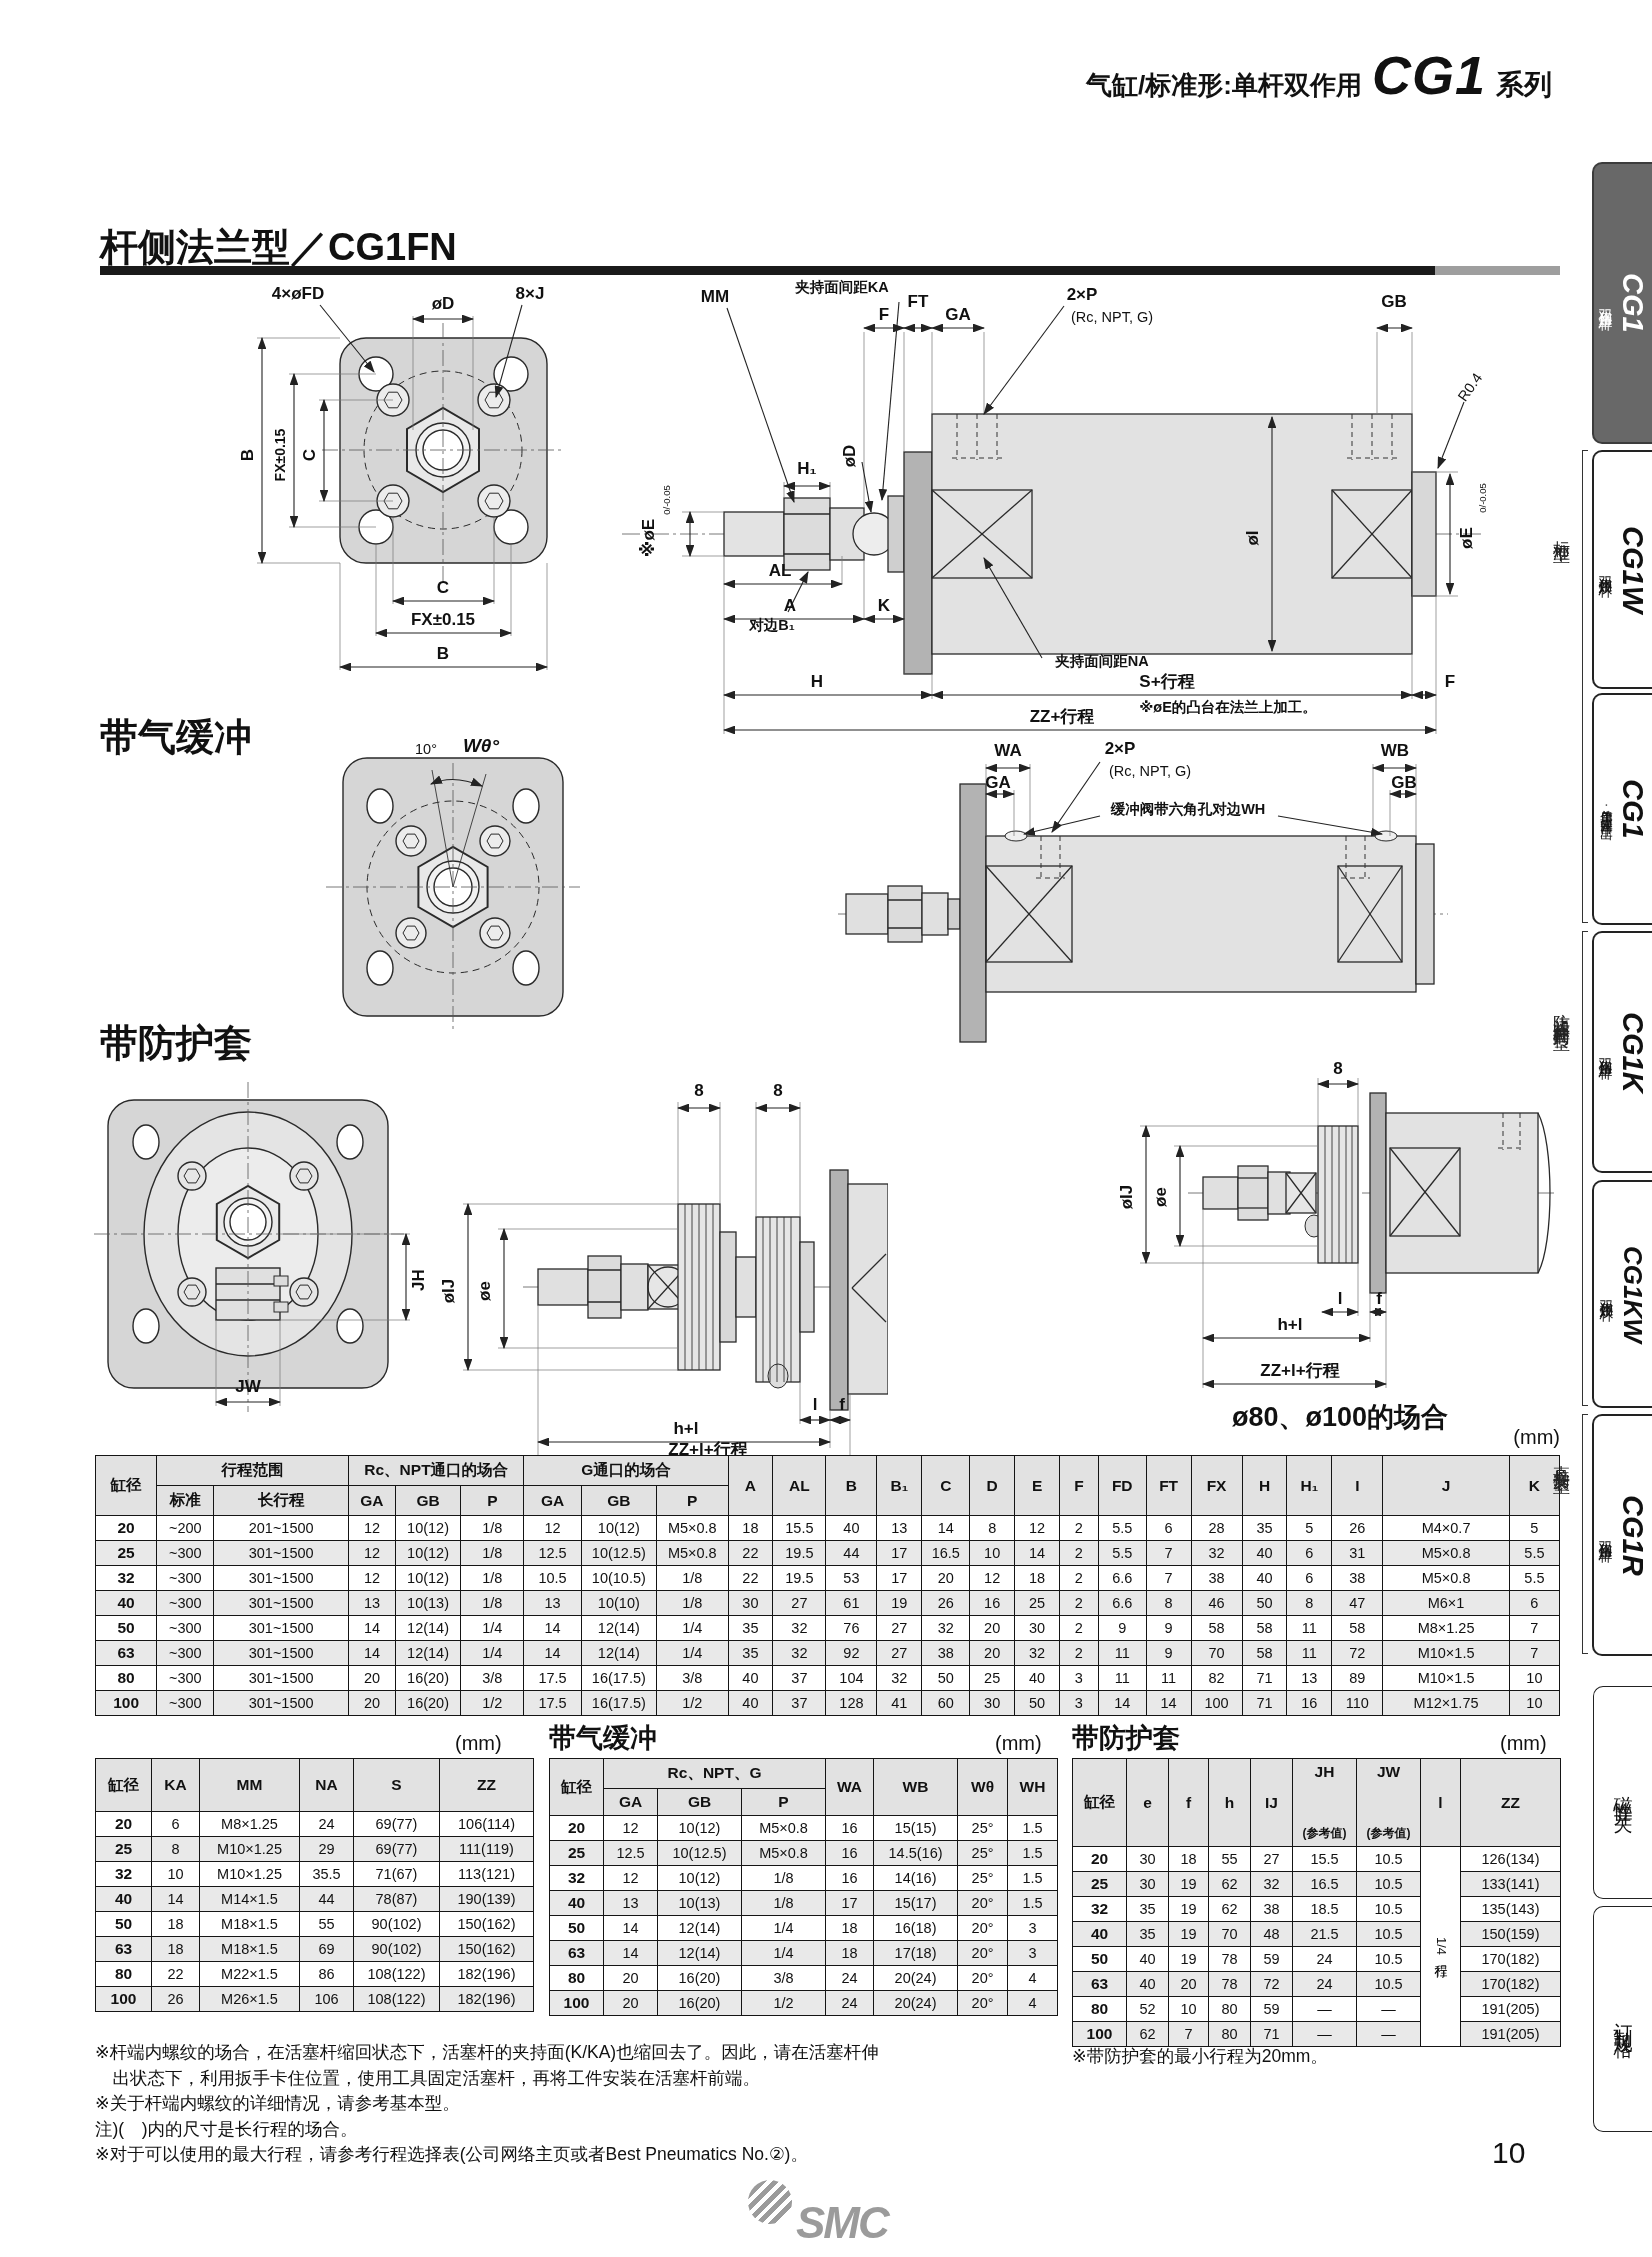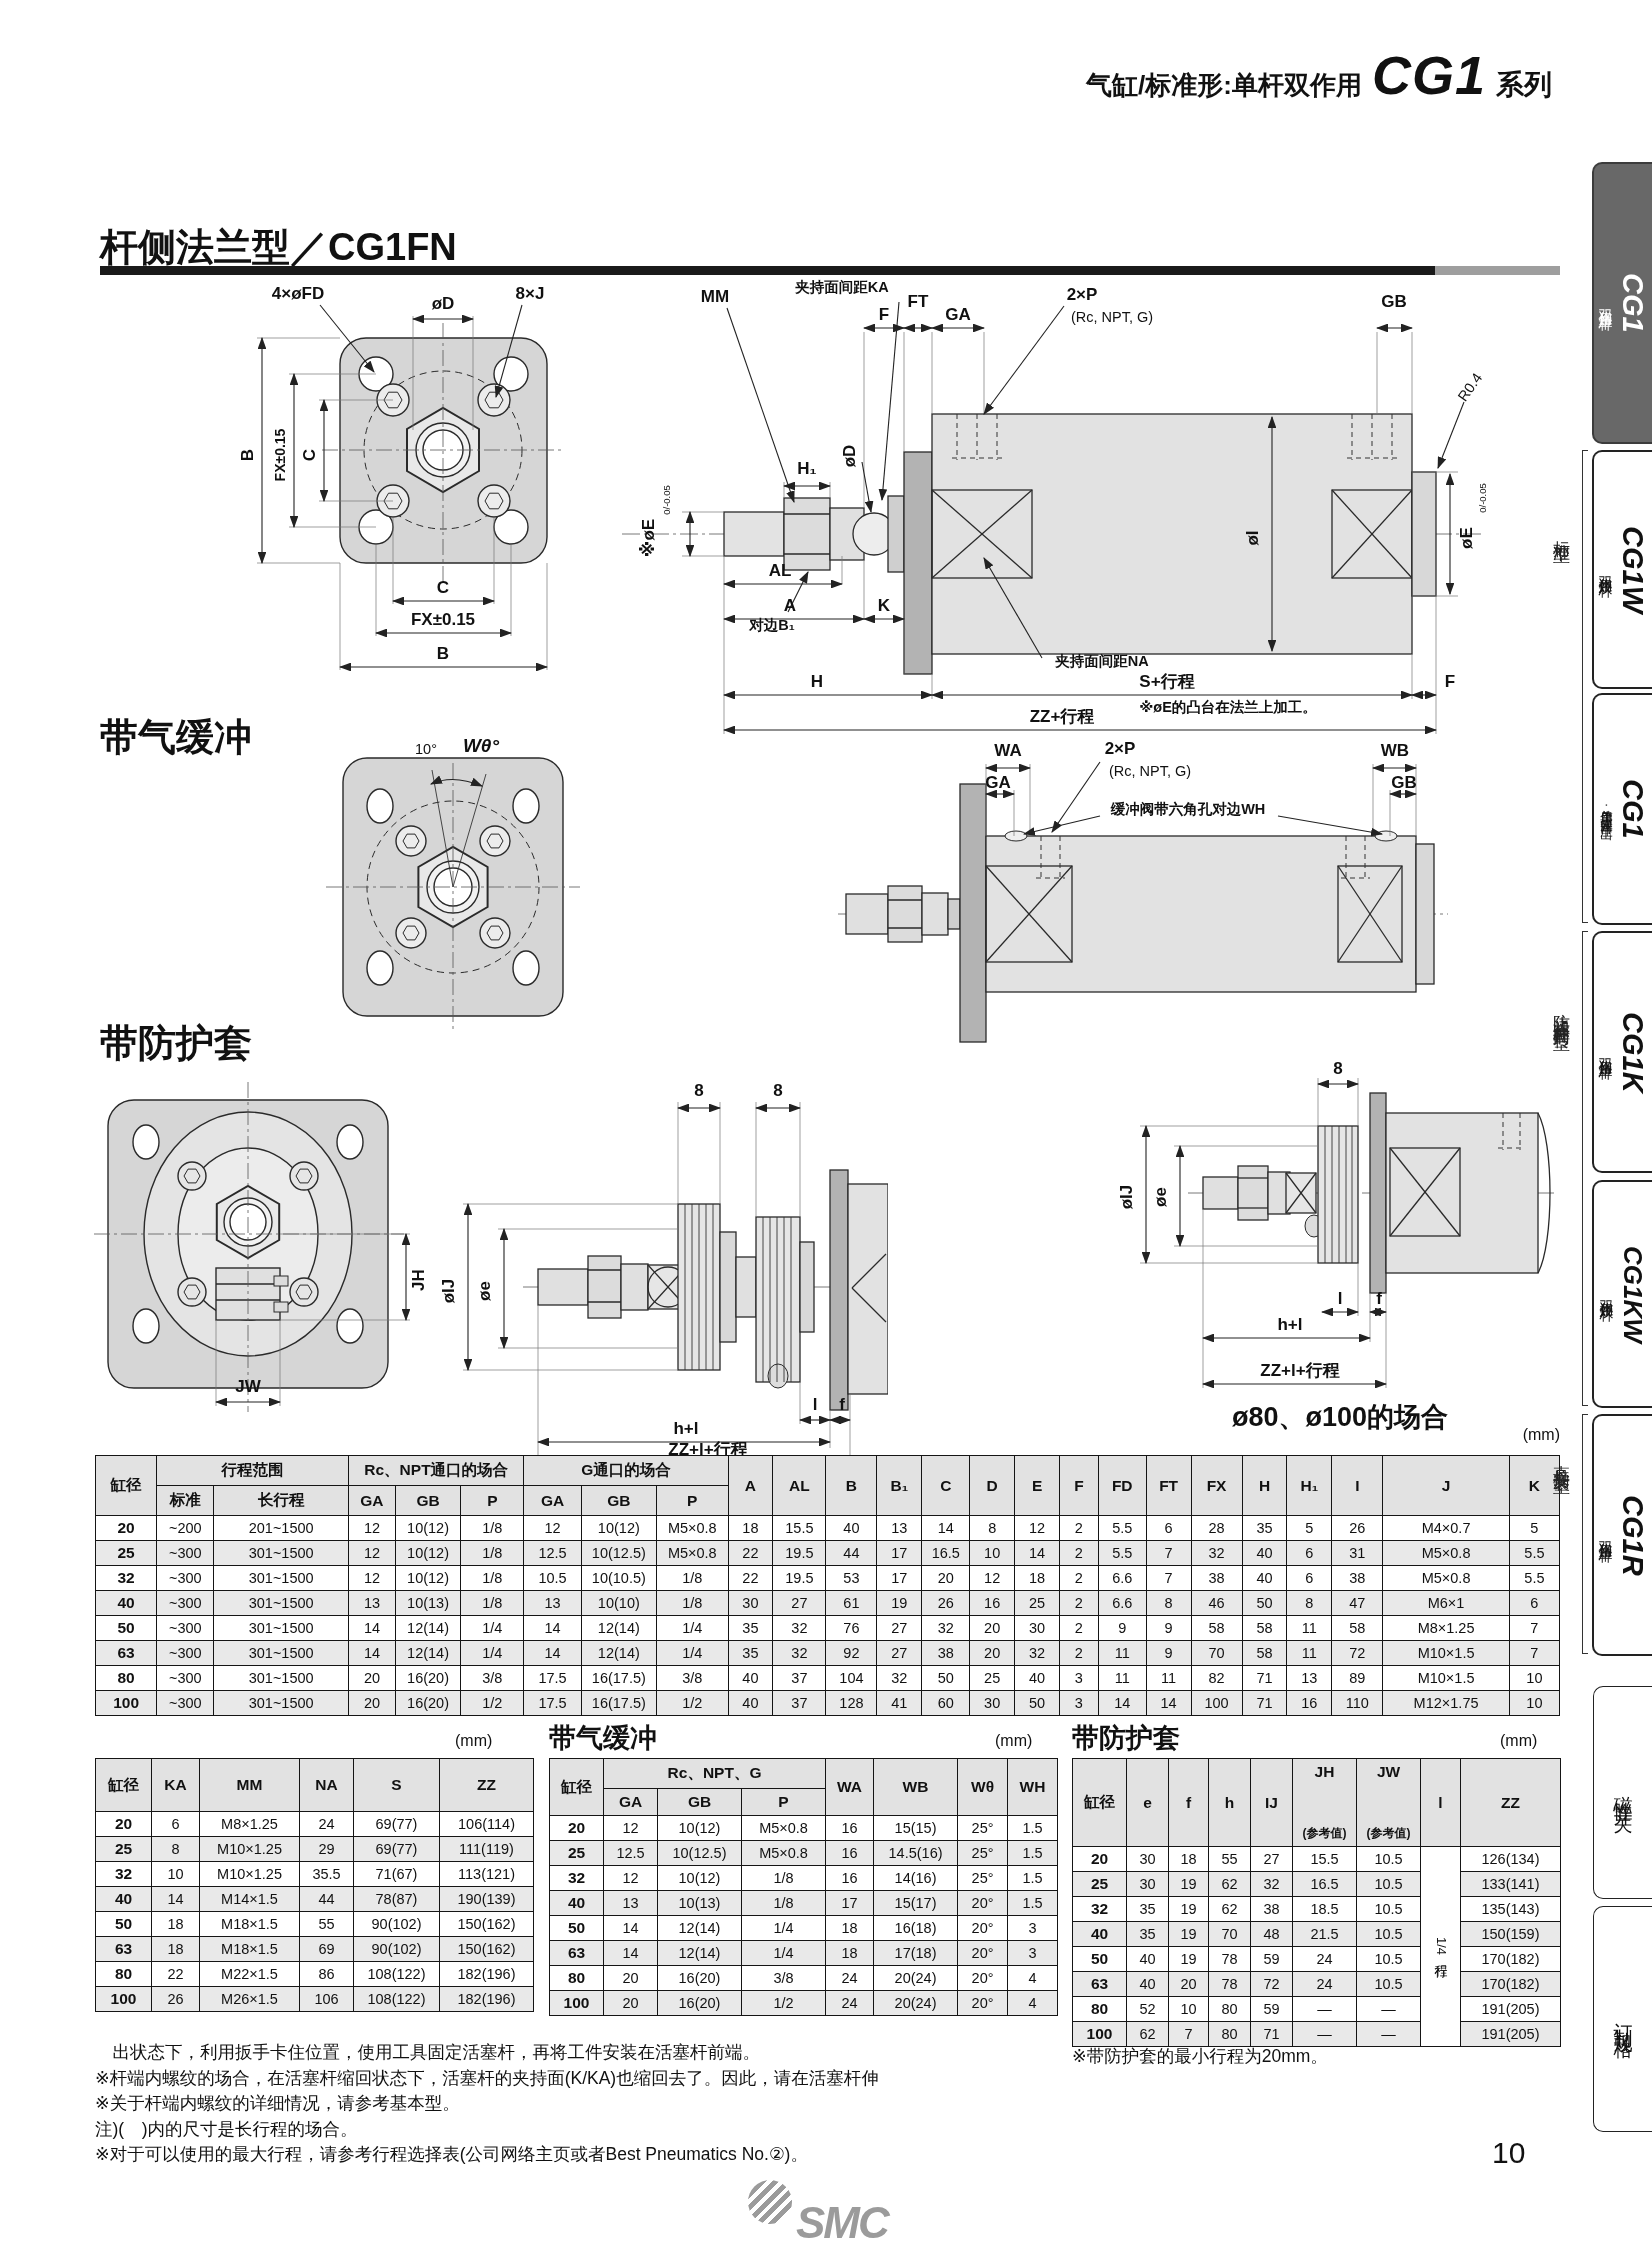--- a/index.html
+++ b/index.html
@@ -17,21 +17,21 @@
   #bar1b{top:266px;left:1435px;width:125px;height:9px;background:#9e9e9e;}
   
   table{border-collapse:collapse;table-layout:fixed;background:#fff;}
   th,td{border:1.5px solid #151515;text-align:center;padding:3px 1px;font-size:14.5px;
         overflow:hidden;white-space:nowrap;}
   th{background:#e2e2e2;font-size:15.5px;font-weight:bold;padding:4px 1px;}
   tbody td:first-child{font-weight:bold;font-size:15.5px;}
   tbody tr:nth-child(even){background:#e9e9e9;}
   .small-th{font-size:12px;font-weight:bold;margin-top:44px;}
   .vcell{writing-mode:vertical-rl;font-weight:normal !important;font-size:13px;background:#fff;}
-  .mm{font-size:16px;}
+  .mm{font-size:20px;}
   
   .tab{position:absolute;right:0;width:58px;border:2px solid #222;border-right:none;
        border-radius:10px 0 0 10px;background:#fff;display:flex;flex-direction:row;
        justify-content:center;align-items:center;gap:1px;}
   .tab.active{background:#686868;border-color:#3c3c3c;color:#fff;}
   .tab.thin{border-width:1.5px;}
   .tcode{writing-mode:vertical-rl;font-style:italic;font-weight:bold;font-size:29px;}
   .tdesc{writing-mode:vertical-rl;font-size:14px;letter-spacing:2px;}
   .tsingle{writing-mode:vertical-rl;font-size:19px;letter-spacing:6px;}
   .grp{position:absolute;left:1550px;writing-mode:vertical-rl;font-size:17px;letter-spacing:3px;color:#222;}
@@ -1110,22 +1110,22 @@
           <td>—</td>
           <td>—</td>
           <td>191(205)</td>
         </tr>
       </tbody>
   </table>
 
   <div class="abs fnote" style="top:2044px;left:1072px">※带防护套的最小行程为20mm。</div>
 
   <div class="abs" style="top:2040px;left:95px;width:960px">
+    <div class="fnote">※杆端内螺纹的场合，在活塞杆缩回状态下，活塞杆的夹持面(K/KA)也缩回去了。因此，请在活塞杆伸</div>
     <div class="fnote">　出状态下，利用扳手卡住位置，使用工具固定活塞杆，再将工件安装在活塞杆前端。</div>
-    <div class="fnote">※杆端内螺纹的场合，在活塞杆缩回状态下，活塞杆的夹持面(K/KA)也缩回去了。因此，请在活塞杆伸</div>
     <div class="fnote">※关于杆端内螺纹的详细情况，请参考基本型。</div>
     <div class="fnote">注)(　)内的尺寸是长行程的场合。</div>
     <div class="fnote">※对于可以使用的最大行程，请参考行程选择表(公司网络主页或者Best Pneumatics No.②)。</div>
   </div>
 
   <div class="abs" id="logo" style="top:2156px;left:748px">
     <span class="circ"></span>
     <span class="txt">SMC</span>
   </div>
   <div class="abs" id="pageno" style="top:2136px;left:1492px">10</div>

